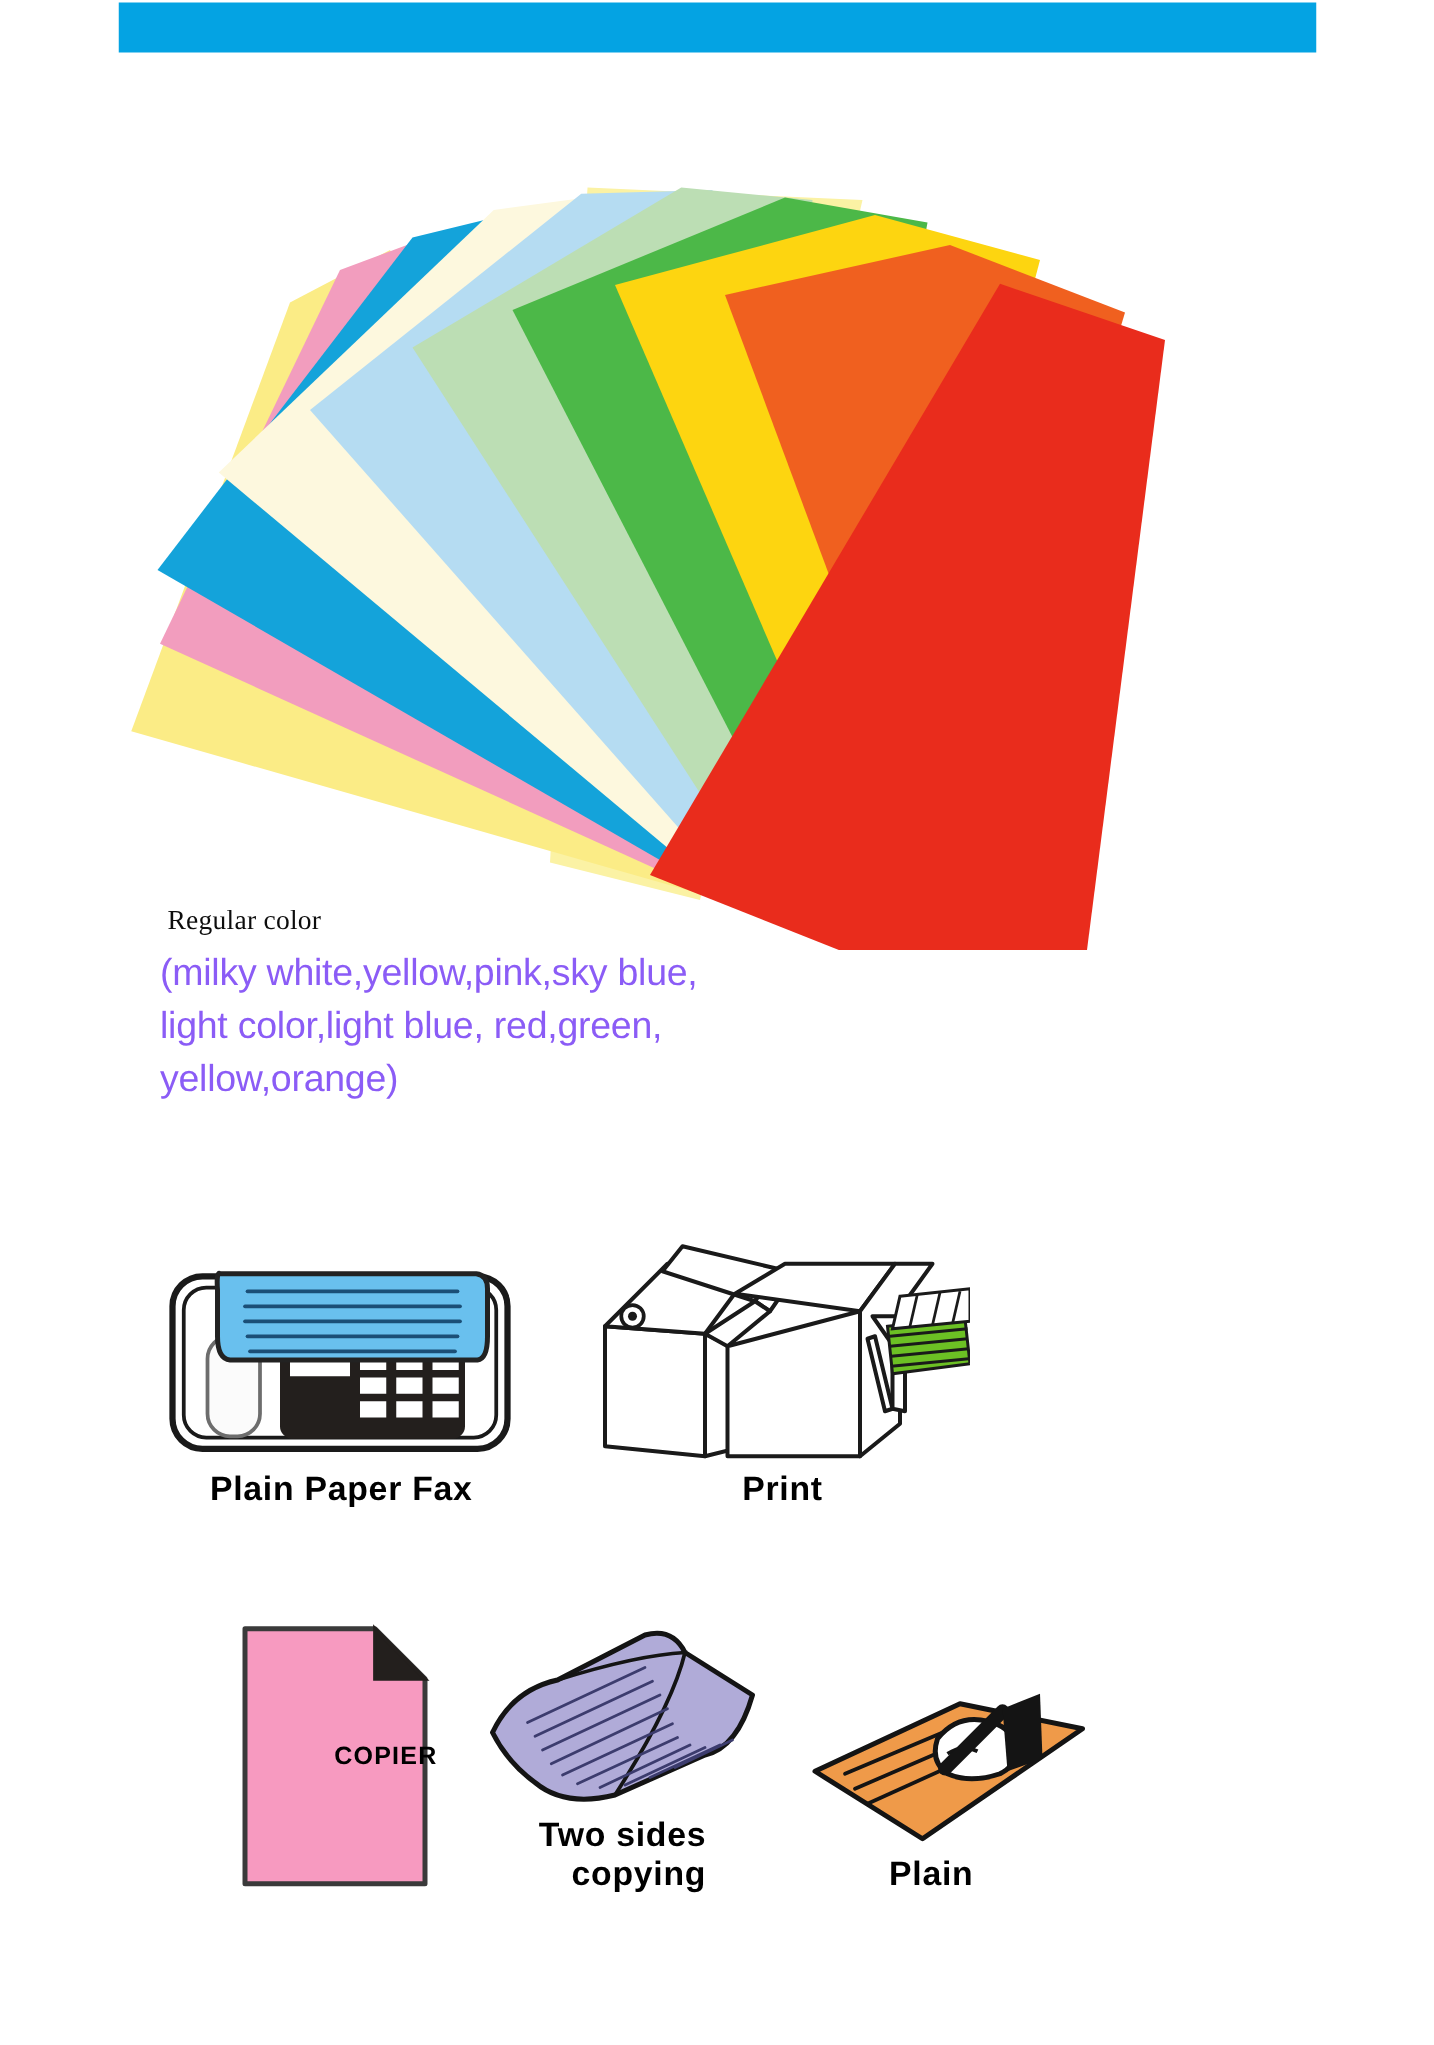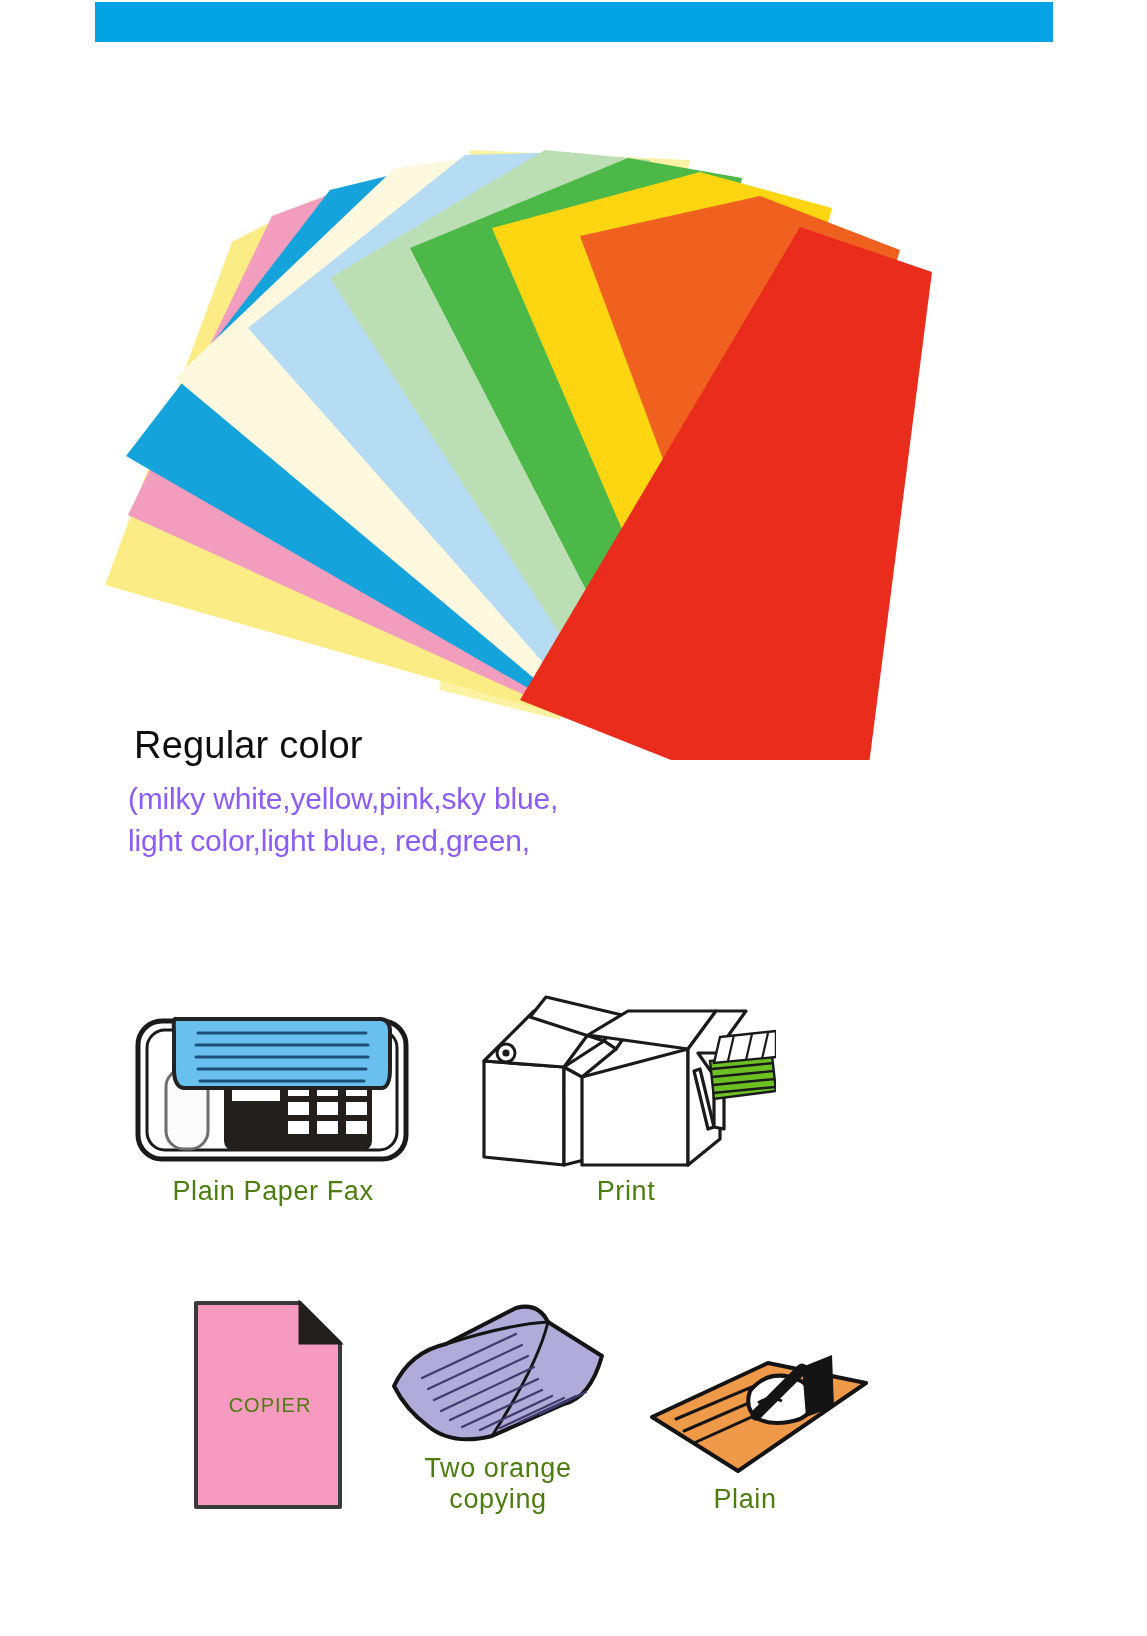--- a/index.html
+++ b/index.html
@@ -36,26 +36,27 @@
   #paper-fan svg { display:block; width:100%; height:100%; }
 
   
   #text-block {
     position: absolute;
     left: 128px;
     top: 722px;
     width: 700px;
   }
   #heading {
-    font-size: 38px;
+    font-size: 22px;
     font-weight: 500;
     color: #0d0d0d;
     letter-spacing: 0.2px;
     margin: 0 0 8px 6px;
     line-height: 1.25;
+    font-family: Liberation Serif, serif;
   }
   .desc-line {
     font-size: 30px;
     font-weight: 400;
     color: #8b5cf6;
     line-height: 1.42;
     letter-spacing: -0.2px;
     white-space: pre;
   }
 
@@ -72,23 +73,23 @@
     position: relative;
     display: flex;
     flex-direction: column;
     align-items: center;
     justify-content: flex-end;
   }
   .feature .icon-box { position: relative; }
   .feature .icon-box svg { display: block; }
   .feature-label {
     font-size: 27px;
-    font-weight: normal;
-    color: #4d7c0f;
-    text-align: center;
+    font-weight: bold;
+    color: #000000;
+    text-align: right;
     letter-spacing: 0.6px;
     line-height: 1.15;
     white-space: pre-line;
     margin-top: 7px;
   }
 
   
   #feature-fax   { margin-left: 128px; }
   #feature-print { margin-left: 58px; }
   #feature-lbp   { margin-left: 62px; }
@@ -131,20 +132,21 @@
     <polygon points="760,136 900,190 760,660 580,176" fill="#f0601f"></polygon>
 
     <polygon points="800,167 932,212 860,775 520,640" fill="#e92c1c"></polygon>
   </svg>
 </div>
 
 <div id="text-block">
   <div id="heading">Regular color</div>
   <div class="desc-line">(milky white,yellow,pink,sky blue,</div>
   <div class="desc-line">light color,light blue, red,green,</div>
+  <div class="desc-line">yellow,orange)</div>
 </div>
 
 <div class="feature-row" id="feature-row-1">
 
   <div class="feature" id="feature-fax">
     <div class="icon-box">
       <svg width="290" height="200" viewBox="0 0 290 200">
 
         <rect x="10" y="52" width="268" height="138" rx="24" ry="24" fill="#ffffff" stroke="#1a1a1a" stroke-width="5"></rect>
         <rect x="19" y="61" width="250" height="120" rx="18" ry="18" fill="#ffffff" stroke="#1a1a1a" stroke-width="3"></rect>
@@ -254,21 +256,21 @@
           <line x1="53" y1="125" x2="146" y2="81"></line>
           <line x1="62" y1="134" x2="150" y2="93"></line>
           <line x1="74" y1="141" x2="154" y2="104"></line>
           <line x1="92" y1="144" x2="164" y2="110"></line>
           <line x1="112" y1="142" x2="176" y2="112"></line>
           <line x1="132" y1="136" x2="188" y2="110"></line>
           <line x1="152" y1="128" x2="198" y2="106"></line>
         </g>
       </svg>
     </div>
-    <div class="feature-label">Two orange
+    <div class="feature-label">Two sides
 copying</div>
   </div>
 
   <div class="feature" id="feature-write">
     <div class="icon-box">
       <svg width="250" height="178" viewBox="0 0 250 178">
 
         <polygon points="32,118 148,64 246,84 118,172" fill="#ef9a49" stroke="#141414" stroke-width="4" stroke-linejoin="round"></polygon>
         <g stroke="#141414" stroke-width="3" stroke-linecap="round">
           <line x1="56" y1="120" x2="146" y2="82"></line>

